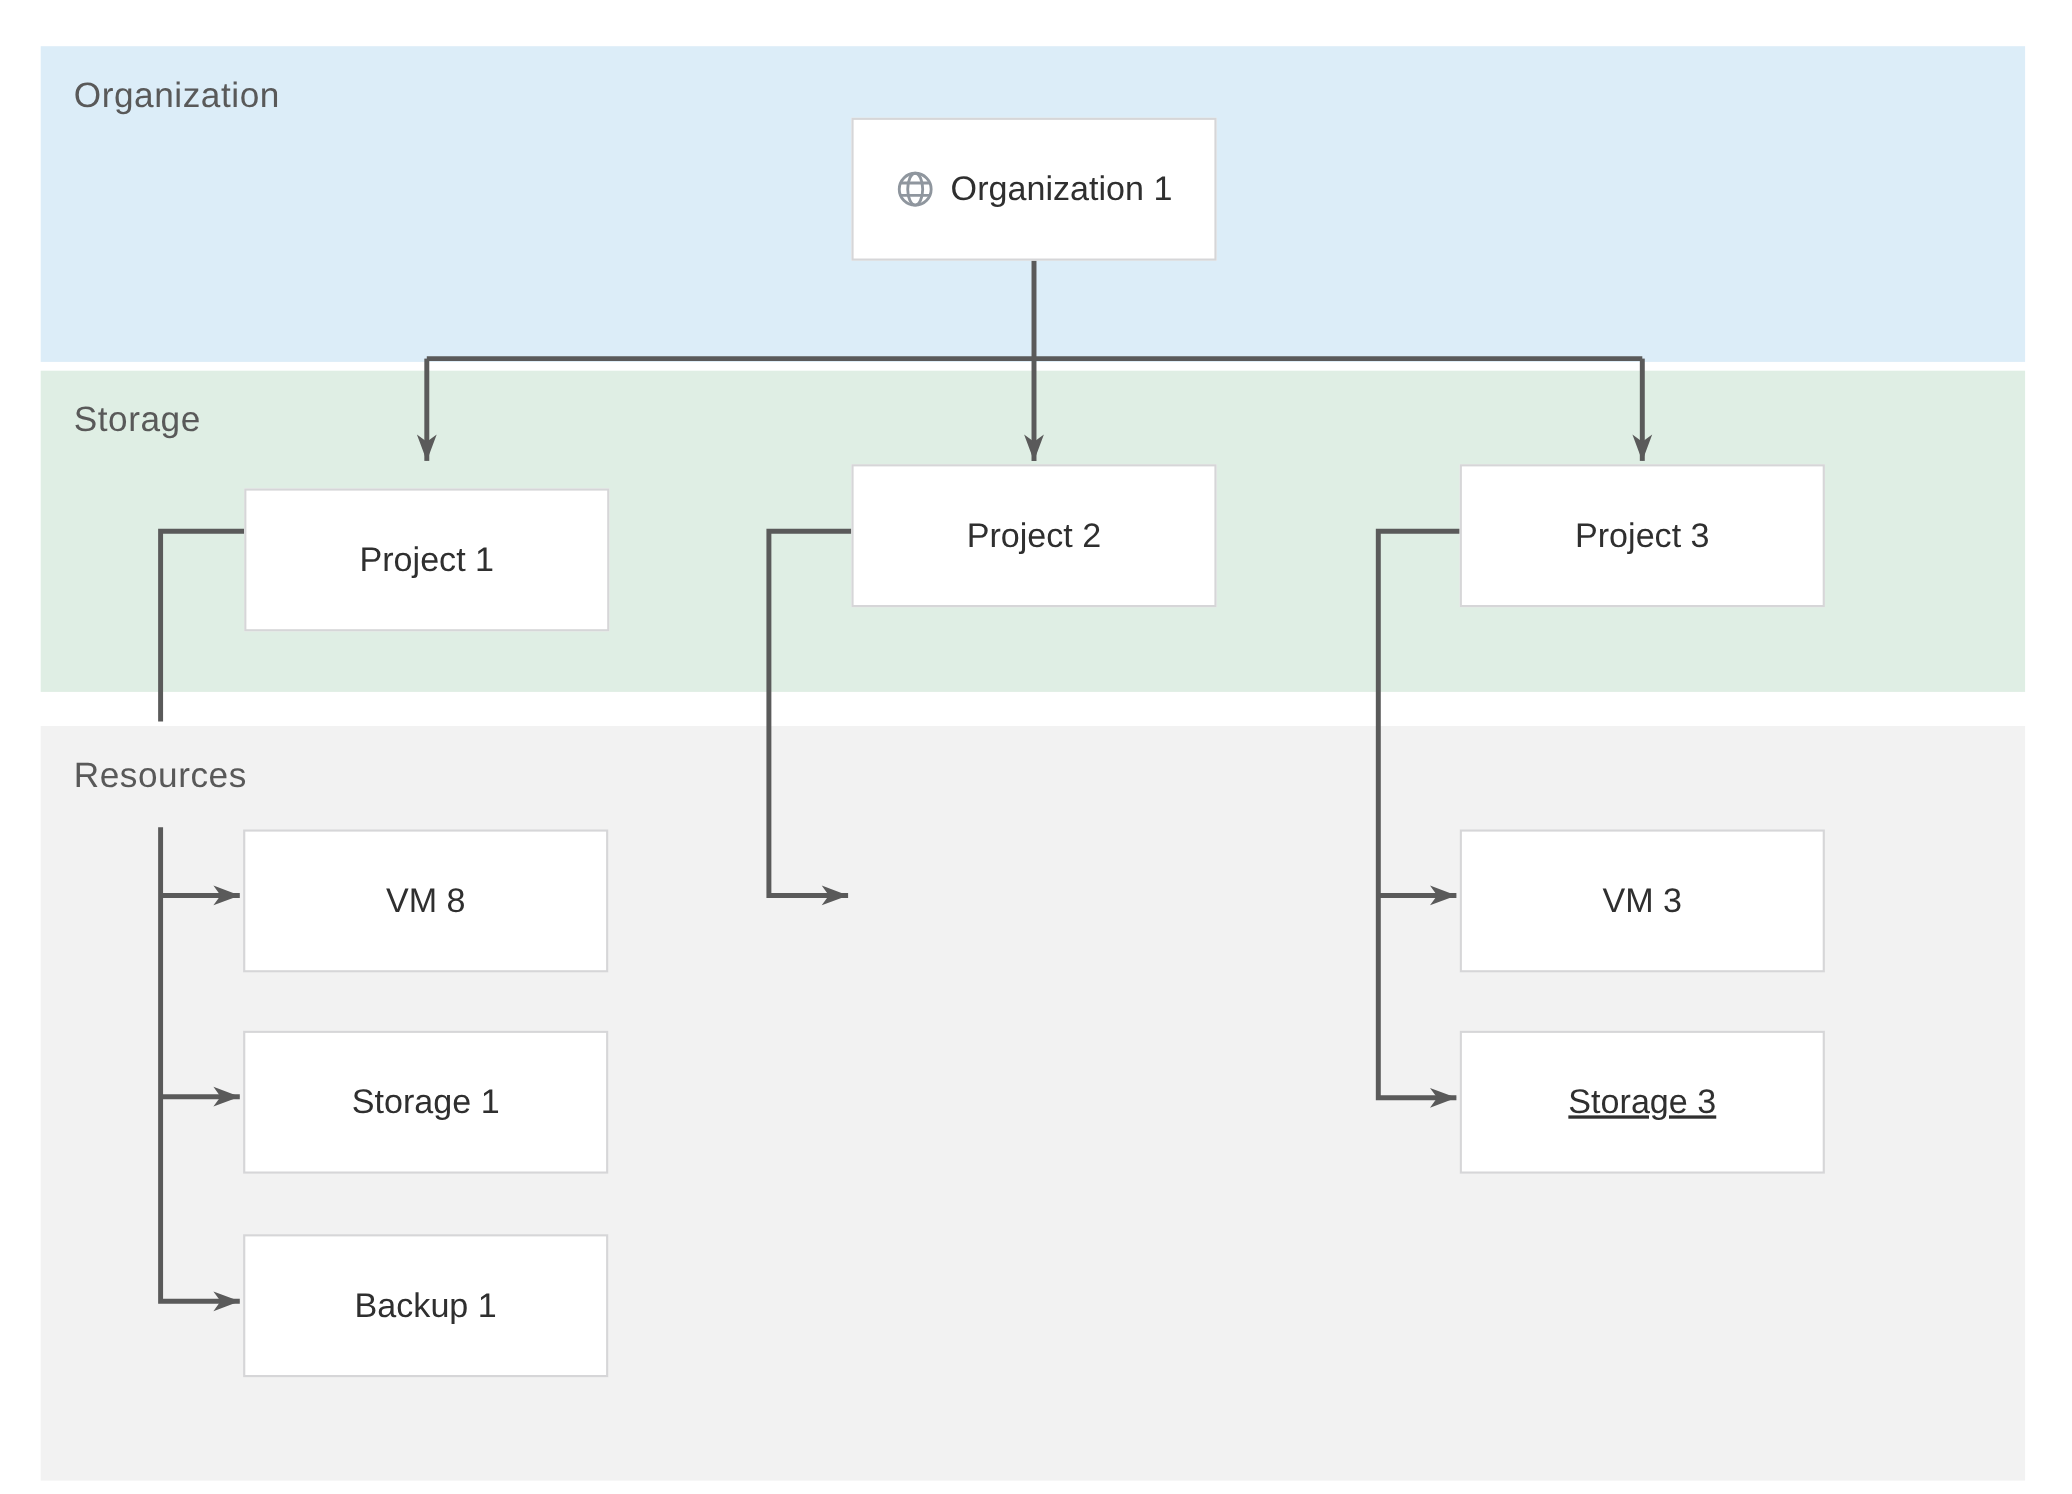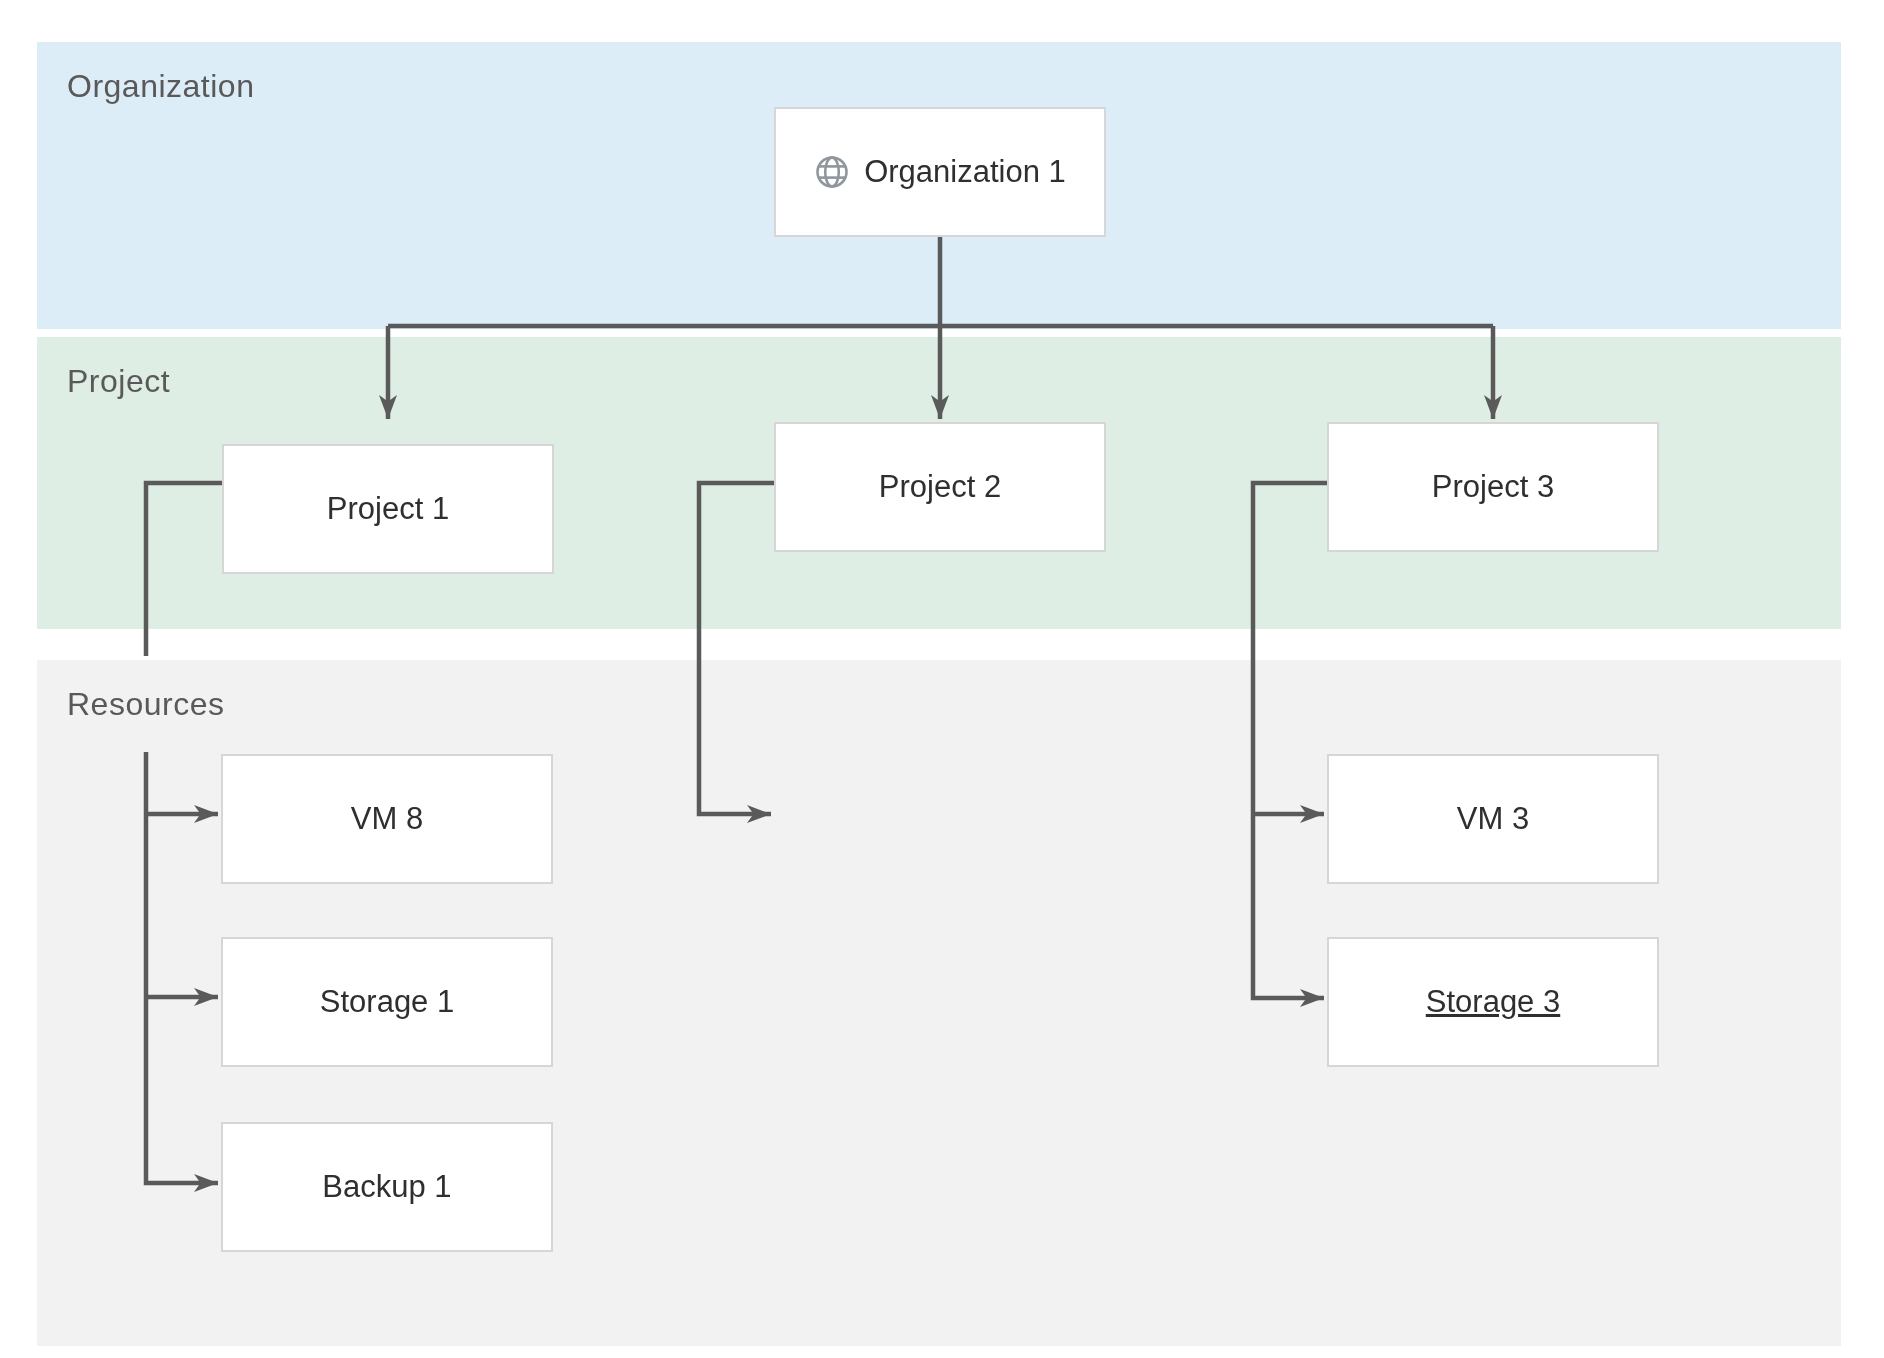--- a/index.html
+++ b/index.html
@@ -74,21 +74,21 @@
 </style>
 </head>
 <body>
 
 <div class="canvas">
 
   <div class="band band-organization">
     <span class="band-label">Organization</span>
   </div>
   <div class="band band-projects">
-    <span class="band-label">Project</span>
+    <span class="band-label">Storage</span>
   </div>
   <div class="band band-resources">
     <span class="band-label">Resources</span>
   </div>
 
   <svg class="connector-layer" width="1884" height="1358" viewBox="0 0 1884 1358" xmlns="http://www.w3.org/2000/svg">
     <defs>
       <marker id="arrow" viewBox="0 0 26 20" refX="25" refY="10" markerWidth="26" markerHeight="20" orient="auto" markerUnits="userSpaceOnUse">
         <path d="M1,1 L25,10 L1,19 L7.5,10 Z" fill="#5a5a5a"></path>
       </marker>

